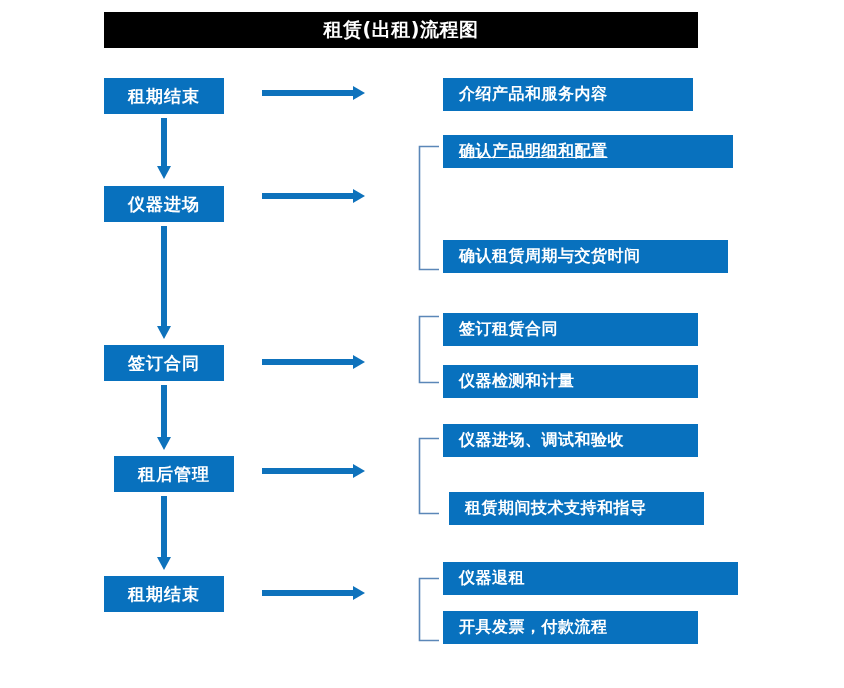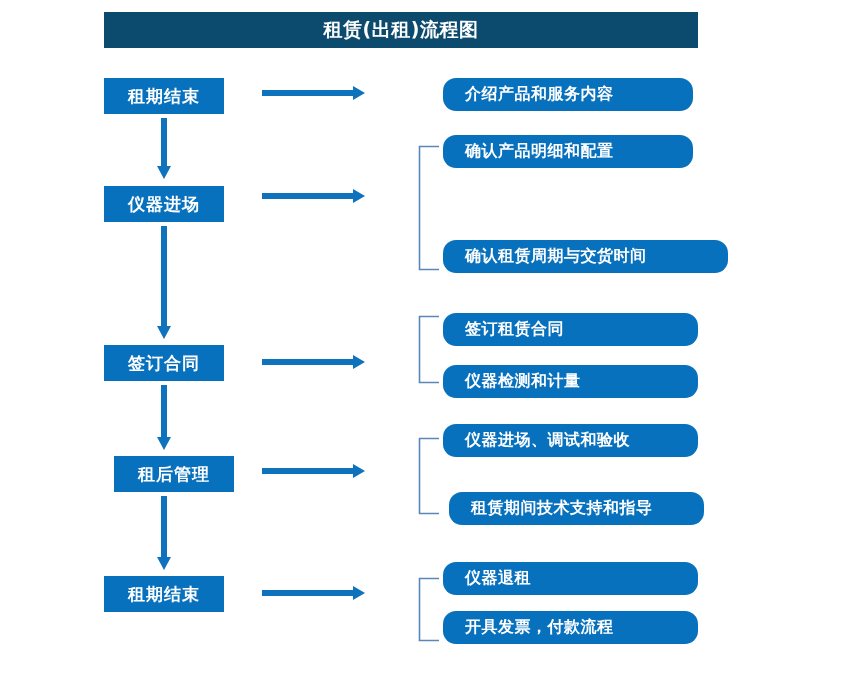--- a/index.html
+++ b/index.html
@@ -23,21 +23,21 @@
     height: 688px;
   }
 
   
   .title-bar {
     position: absolute;
     left: 104px;
     top: 12px;
     width: 594px;
     height: 36px;
-    background: #0c4a6e;
+    background: #000000;
     color: #ffffff;
     font-size: 19px;
     font-weight: bold;
     display: flex;
     align-items: center;
     justify-content: center;
     letter-spacing: 0.5px;
   }
 
   
@@ -60,24 +60,23 @@
   .detail-box {
     position: absolute;
     left: 443px;
     height: 33px;
     background: #0871BE;
     color: #ffffff;
     font-size: 16px;
     font-weight: bold;
     display: flex;
     align-items: center;
-    padding-left: 22px;
+    padding-left: 16px;
     box-sizing: border-box;
     letter-spacing: 0.5px;
-    border-radius: 13px;
   }
 
   
   .arrow-h {
     position: absolute;
     left: 262px;
     width: 104px;
     height: 16px;
   }
   .arrow-v {
@@ -194,30 +193,30 @@
   </div>
 
   <div class="bracket" style="top:577px; height:65px;">
     <svg width="22" height="65" viewBox="0 0 22 65">
       <path d="M21,1.5 L1.5,1.5 L1.5,63.5 L21,63.5" fill="none" stroke="#5B87B8" stroke-width="1.6"></path>
     </svg>
   </div>
 
   <div class="detail-box" style="top:78px; width:250px;">介绍产品和服务内容</div>
 
-  <div class="detail-box" style="top:135px; width:250px;">确认产品明细和配置</div>
+  <div class="detail-box" style="top:135px; width:290px;text-decoration:underline;">确认产品明细和配置</div>
 
 
   <div class="detail-box" style="top:240px; width:285px;">确认租赁周期与交货时间</div>
 
   <div class="detail-box" style="top:313px; width:255px;text-align:center;">签订租赁合同</div>
 
   <div class="detail-box" style="top:365px; width:255px;text-align:center;">仪器检测和计量</div>
 
   <div class="detail-box" style="top:424px; width:255px;">仪器进场、调试和验收</div>
 
   <div class="detail-box" style="top:492px; width:255px;margin-left:6px;">租赁期间技术支持和指导</div>
 
-  <div class="detail-box" style="top:562px; width:255px;">仪器退租</div>
+  <div class="detail-box" style="top:562px; width:295px;">仪器退租</div>
 
   <div class="detail-box" style="top:611px; width:255px;">开具发票，付款流程</div>
 
 </div>
 
 </body></html>

